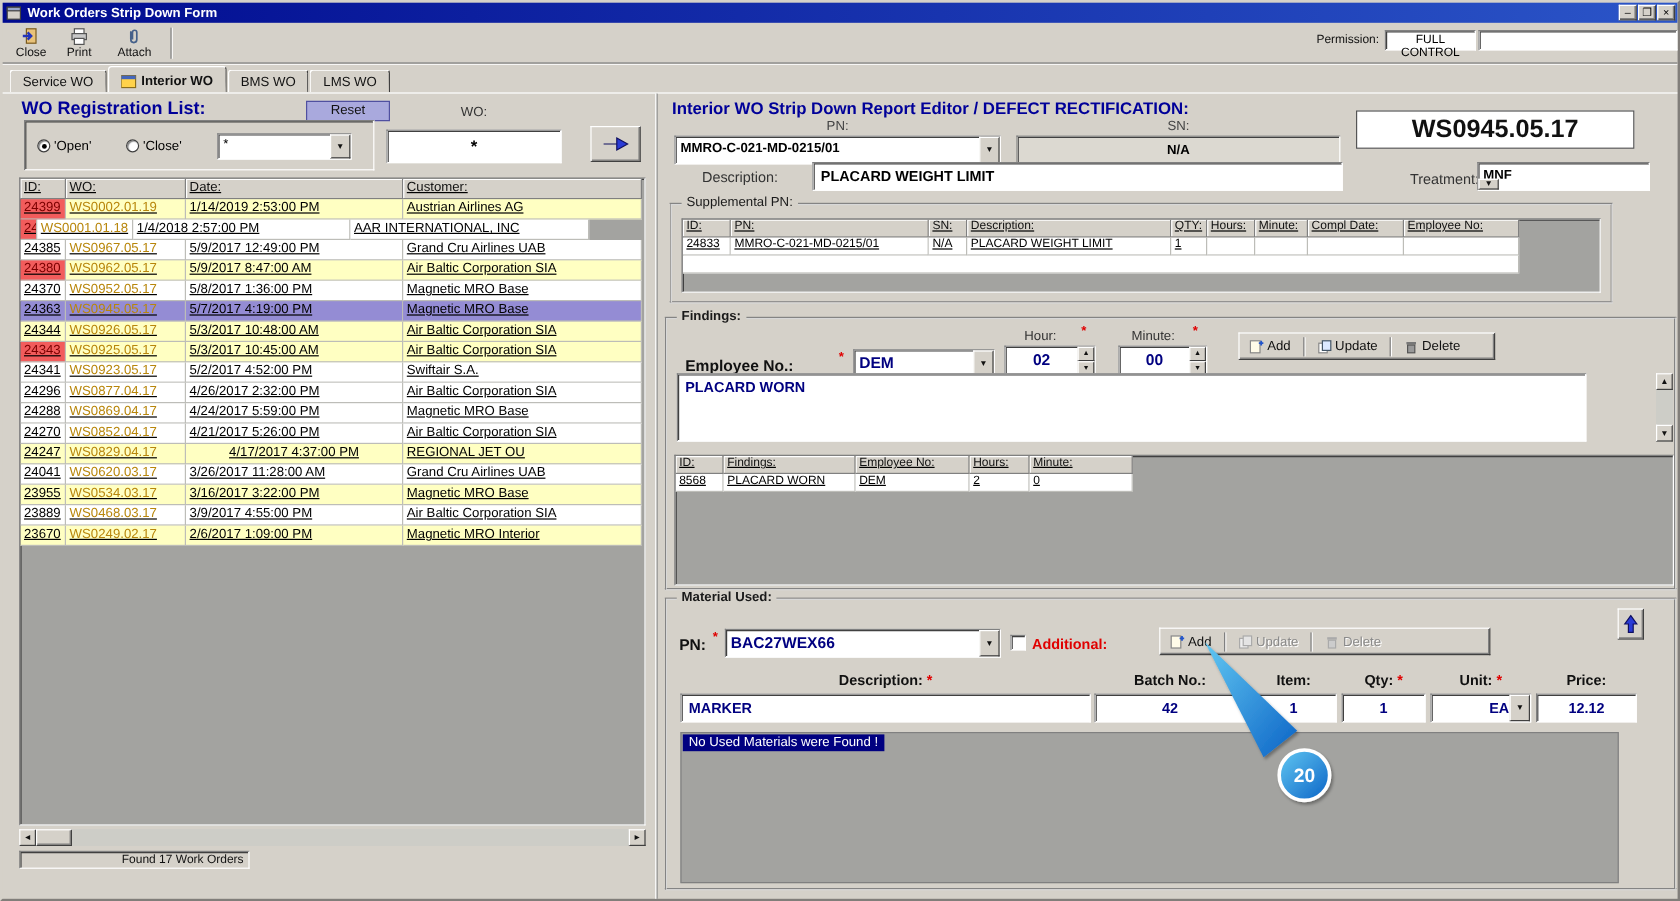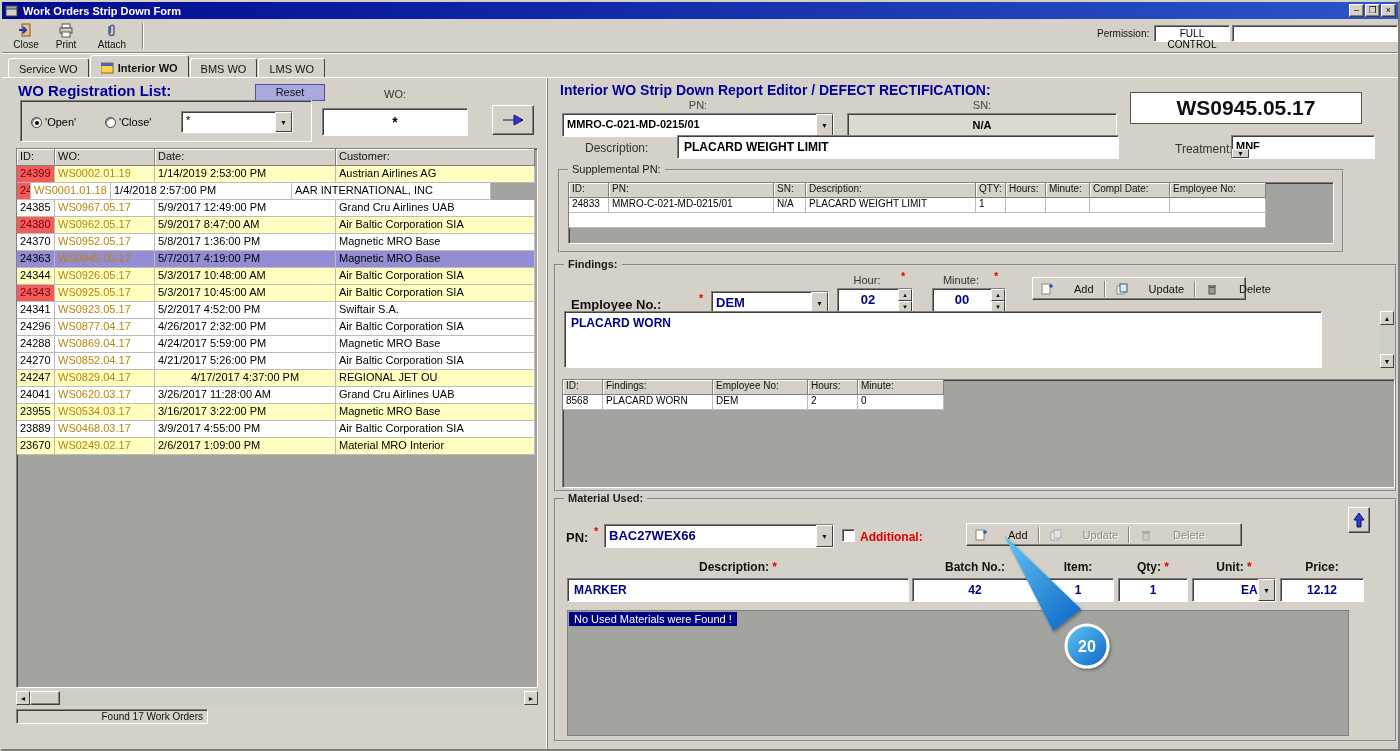--- a/index.html
+++ b/index.html
@@ -26,42 +26,42 @@
   .tabs { left:6px; top:53px; height:22px; display:flex; align-items:flex-end; }
   .tab { height:19px; padding:2px 10px 0 10px; margin-right:1px; background:#d5d1c9; border-top:1px solid #fff; border-left:1px solid #fff; border-right:1px solid #404040; border-radius:3px 3px 0 0; font-size:11px; color:#111; display:flex; align-items:center; gap:4px; }
   .tab.active { height:22px; font-weight:bold; box-shadow:0 2px 0 #d5d1c9; }
   .tabline { left:0; top:75px; width:1396px; height:2px; border-top:1px solid #fff; }
 
   .navy-title { color:#000099; font-weight:bold; }
   .req { color:#e00000; font-weight:bold; }
 
   
   .gridbox { background:#a3a3a0; overflow:hidden; }
-  .ghead, .grow, .lrow { display:flex; }
+  .ghead, .grow, .lrow { display:flex;text-decoration:underline; }
   .hcell { height:17px; background:#d5d1c9; border-right:1px solid #808080; border-bottom:1px solid #808080; box-shadow:inset 1px 1px 0 #fff; padding:1px 3px; font-size:11px; color:#111; flex:0 0 auto; }
   .lcell { height:17px; padding:1px 3px; font-size:11px; color:#000; border-right:1px solid #bdbdb8; border-bottom:1px solid #bdbdb8; overflow:hidden; white-space:nowrap; flex:0 0 auto; background:#fff; }
   .lrow.yellow .lcell { background:#ffffc2; }
   .lrow.selected .lcell { background:#948cd4; }
   .lcell.wocell { color:#b8860b; }
   .lcell.redid { background:#f25c5c !important; color:#7c0000; }
   .gcell { height:15px; padding:0 3px; font-size:10px; color:#000; border-right:1px solid #bdbdb8; border-bottom:1px solid #bdbdb8; background:#fff; overflow:hidden; white-space:nowrap; flex:0 0 auto; }
   .hcell.sm { height:15px; font-size:10px; padding:0 3px; }
 
   .combo { display:flex; background:#fff; }
   .combo .val { flex:1; padding:2px 4px; overflow:hidden; white-space:nowrap; }
   .combo-btn { width:17px; background:#d5d1c9; border-top:1px solid #fff; border-left:1px solid #fff; border-bottom:1px solid #404040; border-right:1px solid #404040; display:flex; align-items:center; justify-content:center; font-size:7px; color:#111; }
   .navyval { color:#000080; font-weight:bold; }
 
   .spin { display:flex; background:#fff; }
   .spin .val { flex:1; text-align:center; font-weight:bold; color:#000080; font-size:13px; padding-top:3px; }
   .spincol { width:14px; display:flex; flex-direction:column; }
   .spinbtn { flex:1; background:#d5d1c9; border-top:1px solid #fff; border-left:1px solid #fff; border-bottom:1px solid #404040; border-right:1px solid #404040; font-size:6px; text-align:center; line-height:10px; color:#111; }
 
   .panelbtns { display:flex; align-items:center; }
-  .pbtn { display:flex; align-items:center; gap:21px; padding:2px 8px; font-size:11px; color:#111; }
+  .pbtn { display:flex; align-items:center; gap:3px; padding:2px 8px; font-size:11px; color:#111; }
   .pbtn.disabled { color:#8a8a8a; text-shadow:1px 1px 0 #fff; }
   .psep { width:2px; height:16px; border-left:1px solid #808080; border-right:1px solid #fff; margin:0 2px; }
 
   .radio { display:inline-block; width:11px; height:11px; border-radius:50%; background:#fff; border:1px solid #404040; box-shadow:inset 1px 1px 1px #808080; position:relative; vertical-align:-2px; }
   .radio.checked:after { content:""; position:absolute; left:3px; top:3px; width:4px; height:4px; border-radius:50%; background:#000; }
 
   .checkbox { width:13px; height:13px; background:#fff; border-top:1px solid #808080; border-left:1px solid #808080; border-bottom:1px solid #fff; border-right:1px solid #fff; box-shadow:inset 1px 1px 0 #404040; }
 
   .sb-btn { background:#d5d1c9; border-top:1px solid #fff; border-left:1px solid #fff; border-bottom:1px solid #404040; border-right:1px solid #404040; font-size:7px; color:#111; display:flex; align-items:center; justify-content:center; }
   .sb-track { background:#cdcdc7; }
@@ -258,21 +258,21 @@
         <div class="lrow white">
           <div class="lcell idcell" style="width: 38px;">23889</div>
           <div class="lcell wocell" style="width: 100px;">WS0468.03.17</div>
           <div class="lcell" style="width: 181px;">3/9/2017 4:55:00 PM</div>
           <div class="lcell" style="width: 199px;">Air Baltic Corporation SIA</div>
         </div>
         <div class="lrow yellow">
           <div class="lcell idcell" style="width: 38px;">23670</div>
           <div class="lcell wocell" style="width: 100px;">WS0249.02.17</div>
           <div class="lcell" style="width: 181px;">2/6/2017 1:09:00 PM</div>
-          <div class="lcell" style="width: 199px;">Material MRO Interior</div>
+          <div class="lcell" style="width: 199px;">Magnetic MRO Interior</div>
         </div>
       </div>
   </div>
 
   <div class="abs" style="left:14px; top:689px; width:522px; height:14px;">
     <div class="sb-btn abs" style="left:0; top:0; width:14px; height:14px;">◄</div>
     <div class="raised abs" style="left:14px; top:0; width:30px; height:14px;"></div>
     <div class="sb-track abs" style="left:44px; top:0; width:464px; height:14px;"></div>
     <div class="sb-btn abs" style="left:508px; top:0; width:14px; height:14px;">►</div>
   </div>

